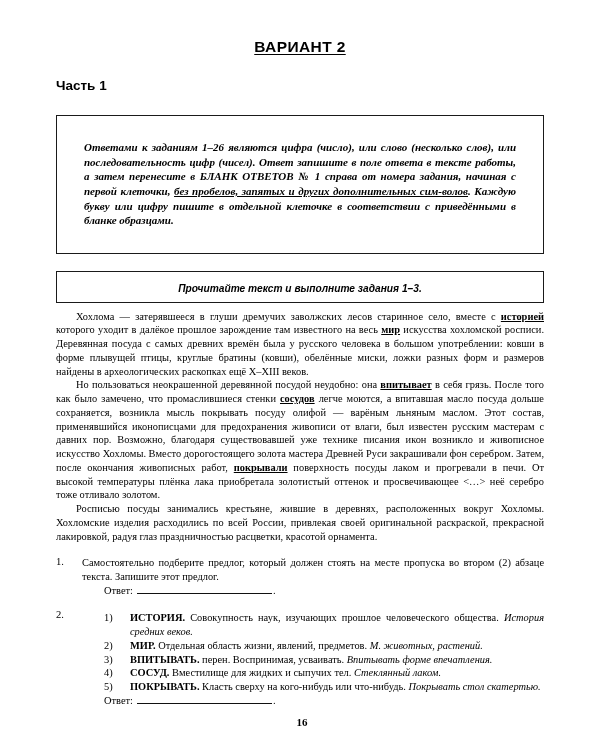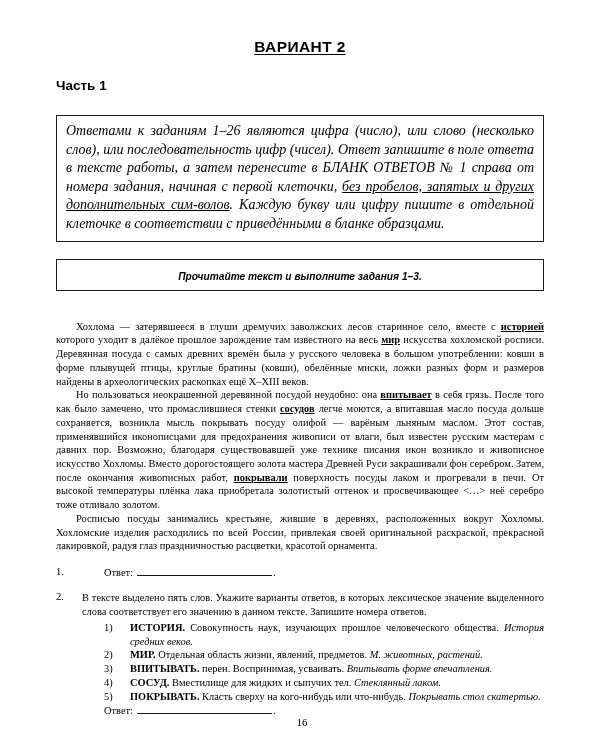--- a/index.html
+++ b/index.html
@@ -46,25 +46,25 @@
   }
 
   
   .instr-box {
     border: 1px solid #1a1a1a;
     margin: 22px 0 0 0;
     padding: 6px 9px 7px 9px;
     box-sizing: border-box;
   }
   .instr-box p {
-    margin: 0;
+    margin: 18px;
     font-family: "Liberation Serif", "DejaVu Serif", serif;
-    font-weight: normal;
+    font-weight: bold;
     font-style: italic;
-    font-size: 14px;
+    font-size: 11px;
     line-height: 1.33;
     text-align: justify;
     text-justify: inter-word;
     hyphens: manual;
   }
   .instr-box .u { text-decoration: underline; }
 
   .read-box {
     border: 1px solid #1a1a1a;
     margin: 17px 0 0 0;
@@ -74,21 +74,21 @@
   }
   .read-box span {
     font-family: "Liberation Sans", "DejaVu Sans", sans-serif;
     font-weight: bold;
     font-style: italic;
     font-size: 10.2px;
   }
 
   
   .article {
-    margin-top: 29px;
+    margin-top: 7px;
   }
   .article p {
     margin: 0;
     font-size: 10.4px;
     line-height: 1.32;
     text-align: justify;
     text-justify: inter-word;
     text-indent: 20px;
   }
   .article b { font-weight: bold; text-decoration: underline; }
@@ -156,21 +156,21 @@
   }
 
   
   .page-number {
     position: absolute;
     left: 4px;
     right: 0;
     bottom: 22px;
     text-align: center;
     font-size: 11px;
-    font-weight: normal;
+    font-weight: bold;
     font-family: "Liberation Serif", "DejaVu Serif", serif;
   }
 </style>
 </head>
 <body>
 
 <div class="page">
 
   <div class="variant-title">ВАРИАНТ 2</div>
   <div class="part-title">Часть 1</div>
@@ -188,28 +188,28 @@
 
     <p><span>Но пользоваться неокрашенной деревянной посудой неудобно: она </span><b>впитывает</b><span> в себя грязь. После того как было замечено, что промаслившиеся стенки </span><b>сосудов</b><span> легче моются, а впитавшая масло посуда дольше сохраняется, возникла мысль покрывать посуду олифой — варёным льняным маслом. Этот состав, применявшийся иконописцами для предохранения живописи от влаги, был известен русским мастерам с давних пор. Возможно, благодаря существовавшей уже технике писания икон возникло и живописное искусство Хохломы. Вместо дорогостоящего золота мастера Древней Руси закрашивали фон серебром. Затем, после окончания живописных работ, </span><b>покрывали</b><span> поверхность посуды лаком и прогревали в печи. От высокой температуры плёнка лака приобретала золотистый оттенок и просвечивающее &lt;…&gt; неё серебро тоже отливало золотом.</span></p>
 
     <p>Росписью посуды занимались крестьяне, жившие в деревнях, расположенных вокруг Хохломы. Хохломские изделия расходились по всей России, привлекая своей оригинальной раскраской, прекрасной лакировкой, радуя глаз праздничностью расцветки, красотой орнамента.</p>
 
   </div>
 
   <div class="task">
     <div class="task-num">1.</div>
     <div class="task-body">
+      <p class="prompt">Самостоятельно подберите предлог, который должен стоять на месте пропуска во втором (2) абзаце текста. Запишите этот предлог.</p>
       <div class="answer-line"><span>Ответ:</span><span class="blank"></span><span>.</span></div>
     </div>
   </div>
 
   <div class="task">
     <div class="task-num">2.</div>
     <div class="task-body">
-      <p class="prompt">В тексте выделено пять слов. Укажите варианты ответов, в которых лексическое значение выделенного слова соответствует его значению в данном тексте. Запишите номера ответов.</p>
       <ol class="choices">
         <li><span class="marker">1)</span><span class="hw">ИСТОРИЯ.</span><span> Совокупность наук, изучающих прошлое человеческого общества. </span><i>История средних веков.</i></li>
         <li><span class="marker">2)</span><span class="hw">МИР.</span><span> Отдельная область жизни, явлений, предметов. </span><i>М. животных, растений.</i></li>
         <li><span class="marker">3)</span><span class="hw">ВПИТЫВАТЬ.</span><span> перен. Воспринимая, усваивать. </span><i>Впитывать форме впечатления.</i></li>
         <li><span class="marker">4)</span><span class="hw">СОСУД.</span><span> Вместилище для жидких и сыпучих тел. </span><i>Стеклянный лаком.</i></li>
         <li><span class="marker">5)</span><span class="hw">ПОКРЫВАТЬ.</span><span> Класть сверху на кого-нибудь или что-нибудь. </span><i>Покрывать стол скатертью.</i></li>
       </ol>
       <div class="answer-line"><span>Ответ:</span><span class="blank"></span><span>.</span></div>
     </div>
   </div>

